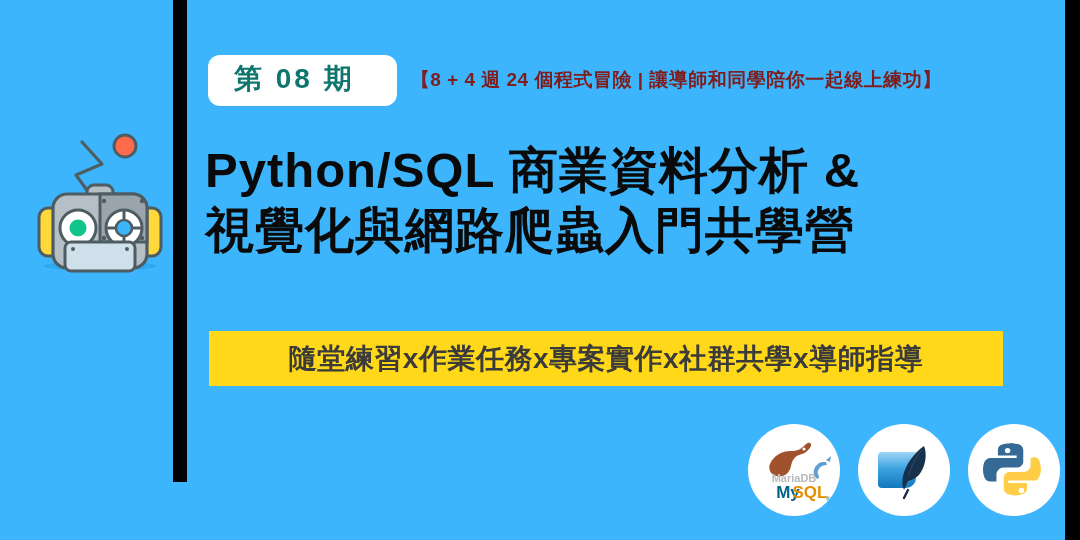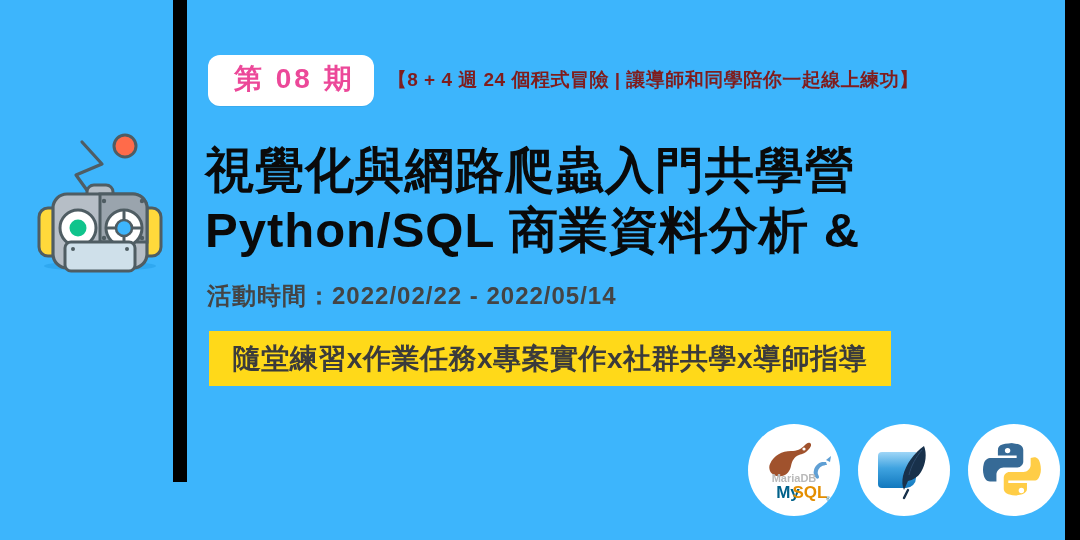--- a/index.html
+++ b/index.html
@@ -47,23 +47,23 @@
   .header-row {
     position: absolute;
     left: 208px;
     top: 55px;
     display: flex;
     align-items: center;
     gap: 14px;
   }
   .term-badge {
     background: #ffffff;
-    color: #ec4899;
+    color: #0f766e;
     border-radius: 12px;
-    padding: 9px 19px 11px 26px;
+    padding: 9px 42px 11px 26px;
     font-size: 28px;
     font-weight: bold;
     letter-spacing: 3px;
     line-height: 1.1;
     box-shadow: 0 1px 0 rgba(0,0,0,0.05);
     white-space: nowrap;
   }
   .tagline {
     color: #7f1d1d;
     font-size: 19px;
@@ -96,21 +96,21 @@
     font-weight: bold;
     letter-spacing: 1px;
     white-space: nowrap;
   }
 
   
   .highlight-bar {
     position: absolute;
     left: 209px;
     top: 331px;
-    width: 682px;
+    width: 794px;
     height: 55px;
     background: #FFD919;
     display: flex;
     align-items: center;
     justify-content: center;
   }
   .highlight-text {
     color: #3B3B3B;
     font-size: 28px;
     font-weight: bold;
@@ -182,25 +182,24 @@
       <circle cx="95" cy="121" r="2" fill="#4F5D63"></circle>
     </svg>
   </div>
 
   <div class="header-row">
     <div class="term-badge">第 08 期</div>
     <div class="tagline">【8 + 4 週 24 個程式冒險 | 讓導師和同學陪你一起線上練功】</div>
   </div>
 
   <div class="title-block">
+    <span class="title-line">Python/SQL 商業資料分析 &amp;</span>
     <span class="title-line">視覺化與網路爬蟲入門共學營</span>
-    <span class="title-line">Python/SQL 商業資料分析 &amp;</span>
-  </div>
-
-  <div class="event-time">活動時間：2022/02/22 - 2022/05/14</div>
+  </div>
+
 
   <div class="highlight-bar">
     <span class="highlight-text">隨堂練習x作業任務x專案實作x社群共學x導師指導</span>
   </div>
 
   <div class="logo-row">
 
     <div class="logo-circle">
       <svg width="92" height="92" viewBox="0 0 92 92" xmlns="http://www.w3.org/2000/svg">
 

